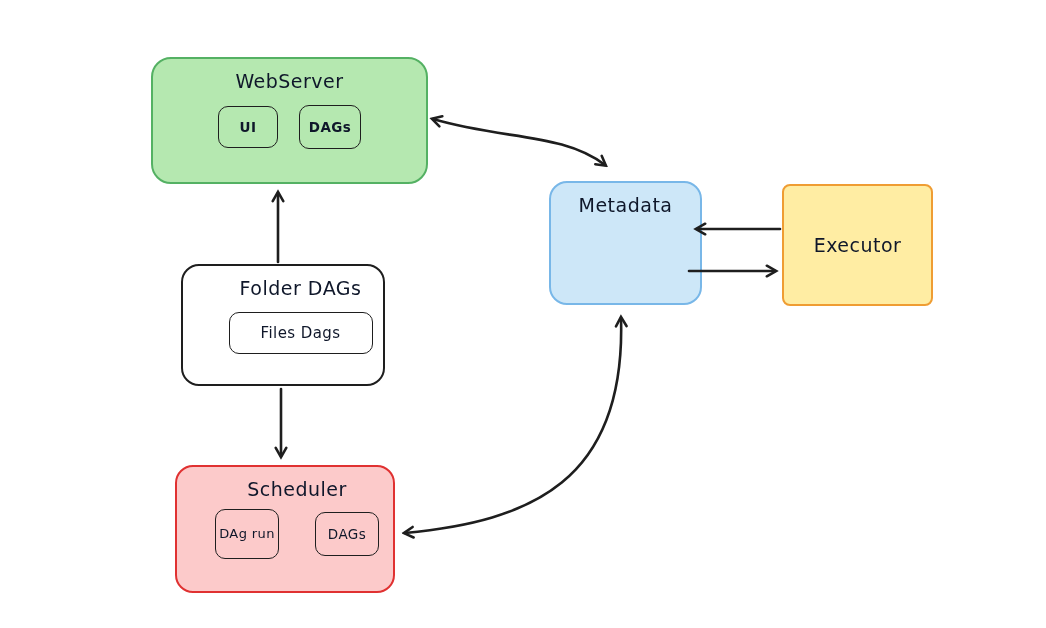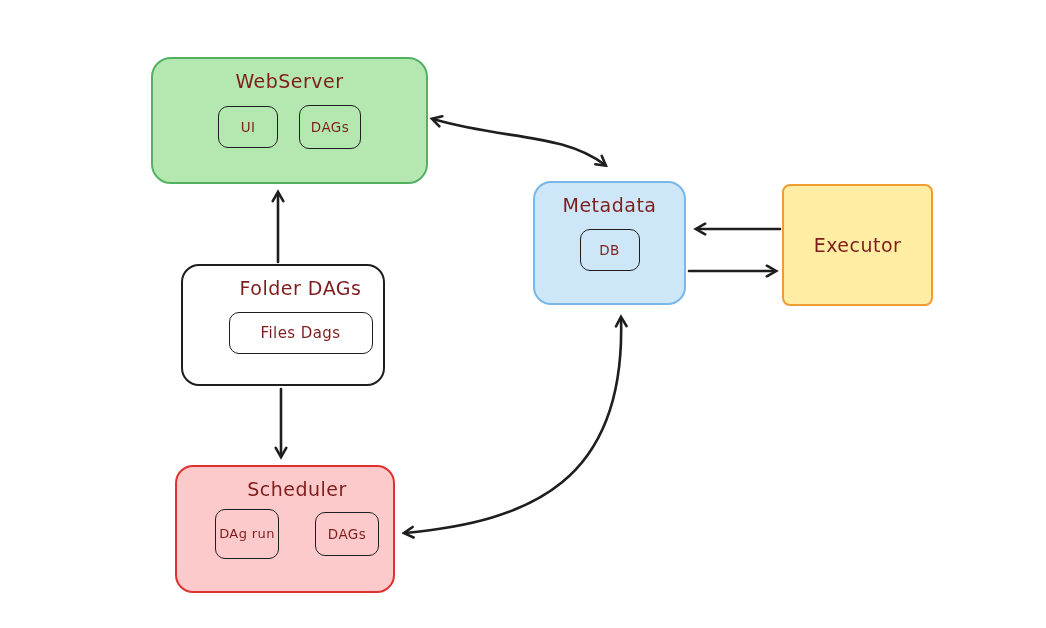--- a/index.html
+++ b/index.html
@@ -1,37 +1,37 @@
 <!DOCTYPE html>
 <html><head>
 <meta charset="utf-8">
 <style>
   html,body{margin:0;padding:0;background:#fff;}
   #canvas{
     position:relative;width:1046px;height:628px;background:#fff;overflow:hidden;
-    font-family:"DejaVu Sans","Liberation Sans",sans-serif;color:#7f1d1d;
+    font-family:"DejaVu Sans","Liberation Sans",sans-serif;color:#0f172a;
   }
   .node{
     position:absolute;box-sizing:border-box;border-radius:20px;
     border:2px solid #1e1e1e;
   }
   .node-title{
     text-align:center;font-size:19px;letter-spacing:.5px;padding-top:11px;
   }
   .sub-row{
     display:flex;justify-content:center;align-items:center;gap:22px;margin-top:13px;
   }
   .sub-box{
     box-sizing:border-box;border:1.8px solid #1e1e1e;border-radius:10px;
     display:flex;align-items:center;justify-content:center;text-align:center;
     font-size:13.5px;letter-spacing:.4px;background:transparent;line-height:1.25;
   }
   
   #node-webserver  {left:151px;top:57px;width:277px;height:127px;}
-  #node-webserver .sub-row{gap:21px;}
+  #node-webserver .sub-row{gap:21px;font-weight:bold;}
   #node-metadata   {left:533px;top:181px;width:153px;height:124px;border-radius:18px;}
   #node-executor   {left:782px;top:184px;width:151px;height:122px;border-radius:8px;
                     display:flex;align-items:center;justify-content:center;font-size:19px;letter-spacing:.5px;}
   #node-folder-dags{left:181px;top:264px;width:204px;height:122px;border-radius:18px;}
   #node-scheduler  {left:175px;top:465px;width:220px;height:128px;border-radius:18px;padding-left:24px;}
   #node-scheduler .sub-row{gap:36px;margin-top:9px;}
 
   .box-ui   {width:60px;height:42px;}
   .box-dags ,.box-logs{width:62px;height:44px;}
   .box-db   {width:60px;height:42px;}
@@ -48,25 +48,22 @@
 <div id="canvas">
 
   <div class="node" id="node-webserver" style="background: rgb(181, 232, 176); border-color: rgb(84, 177, 99);">
     <div class="node-title">WebServer</div>
     <div class="sub-row">
       <div class="sub-box box-ui">UI</div>
       <div class="sub-box box-dags">DAGs</div>
     </div>
   </div>
 
-  <div class="node" id="node-metadata" style="background: rgb(205, 231, 248); border-color: rgb(120, 183, 232);">
+  <div class="node" id="node-metadata" style="background: rgb(205, 231, 248); border-color: rgb(120, 183, 232); margin-left: 16px;">
     <div class="node-title">Metadata</div>
-    <div class="sub-row">
-      <div class="sub-box box-db">DB</div>
-    </div>
   </div>
 
   <div class="node" id="node-executor" style="background: rgb(255, 237, 163); border-color: rgb(239, 157, 51);">Executor</div>
 
   <div class="node" id="node-folder-dags" style="background: rgb(255, 255, 255); border-color: rgb(30, 30, 30); padding-left: 35px;">
     <div class="node-title">Folder DAGs</div>
     <div class="sub-row">
       <div class="sub-box box-files">Files Dags</div>
     </div>
   </div>

